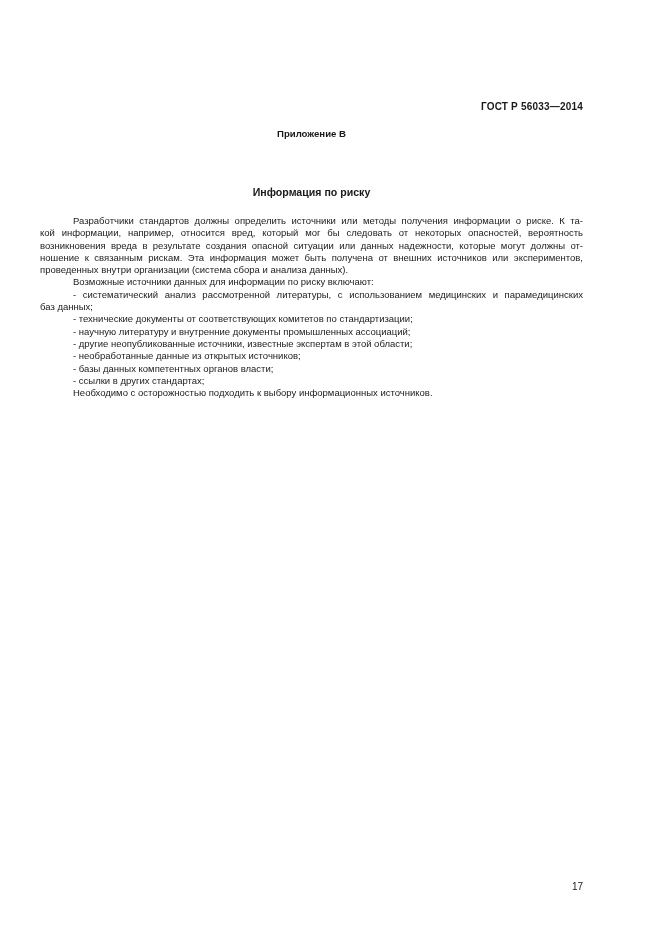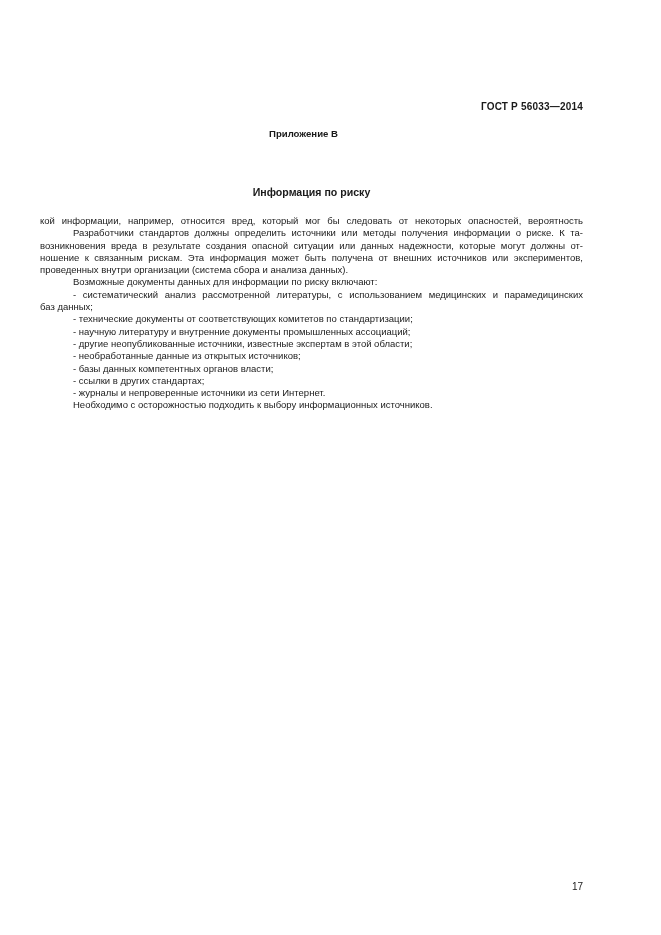--- a/index.html
+++ b/index.html
@@ -23,21 +23,21 @@
     left: 40px;
     width: 543px;
     text-align: right;
     font-weight: bold;
     font-size: 10px;
     letter-spacing: 0.2px;
   }
   .appendix-block {
     position: absolute;
     top: 90px;
-    left: 32px;
+    left: 40px;
     width: 543px;
     text-align: center;
     font-weight: bold;
     font-size: 9.6px;
     line-height: 12.5px;
   }
   .section-title {
     position: absolute;
     top: 148px;
     left: 40px;
@@ -80,33 +80,32 @@
 
   <div class="header-ref">ГОСТ Р 56033—2014</div>
 
   <div class="appendix-block">
     <div>Приложение В</div>
   </div>
 
   <div class="section-title">Информация по риску</div>
 
   <div class="body-block">
+      <div class="text-line indent justify">Разработчики стандартов должны определить источники или методы получения информации о риске. К та-</div>
       <div class="text-line justify">кой информации, например, относится вред, который мог бы следовать от некоторых опасностей, вероятность</div>
-      <div class="text-line indent justify">Разработчики стандартов должны определить источники или методы получения информации о риске. К та-</div>
       <div class="text-line justify">возникновения вреда в результате создания опасной ситуации или данных надежности, которые могут должны от-</div>
       <div class="text-line justify">ношение к связанным рискам. Эта информация может быть получена от внешних источников или экспериментов,</div>
       <div class="text-line">проведенных внутри организации (система сбора и анализа данных).</div>
-      <div class="text-line indent">Возможные документы данных для информации по риску включают:</div>
+      <div class="text-line indent">Возможные источники данных для информации по риску включают:</div>
       <div class="text-line indent justify">- систематический анализ рассмотренной литературы, с использованием медицинских и парамедицинских</div>
       <div class="text-line">баз данных;</div>
       <div class="text-line indent">- технические документы от соответствующих комитетов по стандартизации;</div>
       <div class="text-line indent">- научную литературу и внутренние документы промышленных ассоциаций;</div>
       <div class="text-line indent">- другие неопубликованные источники, известные экспертам в этой области;</div>
       <div class="text-line indent">- необработанные данные из открытых источников;</div>
       <div class="text-line indent">- базы данных компетентных органов власти;</div>
       <div class="text-line indent">- ссылки в других стандартах;</div>
-      <div class="text-line indent">- журналы и непроверенные источники из сети Интернет.</div>
       <div class="text-line indent">Необходимо с осторожностью подходить к выбору информационных источников.</div>
     </div>
 
   <div class="page-number">17</div>
 
 </div>
 
 </body></html>

